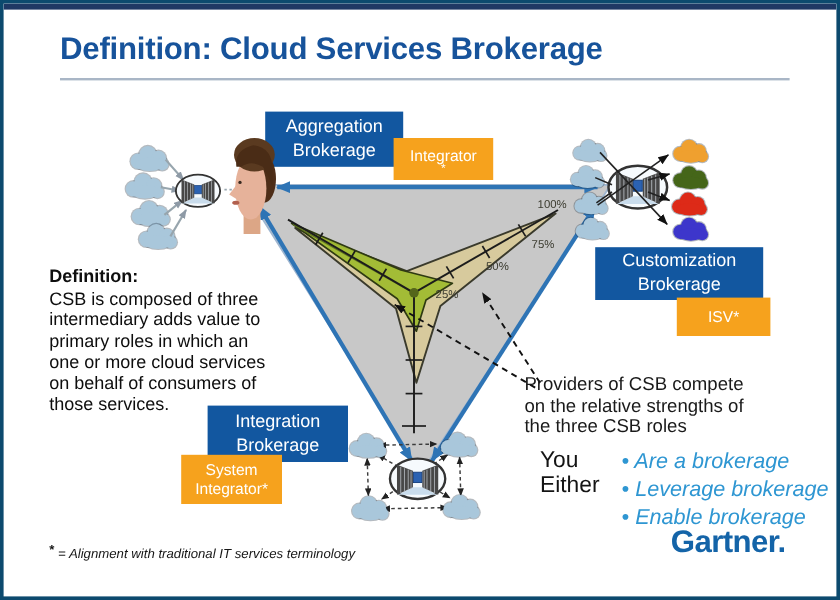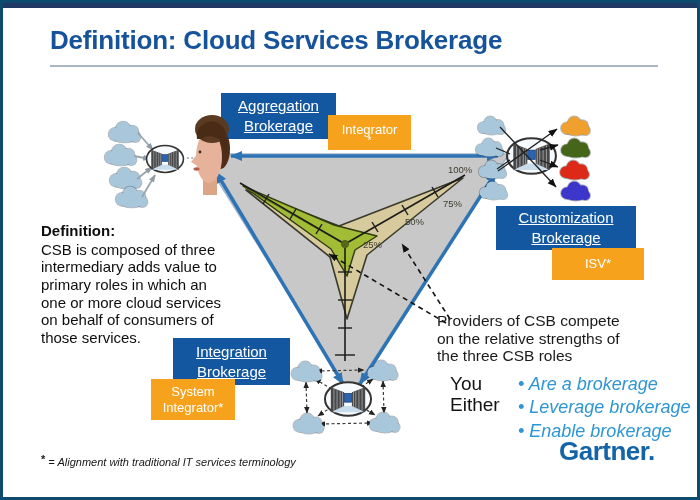--- a/index.html
+++ b/index.html
@@ -2,21 +2,21 @@
 <html style="--title-blue: #17539B; --role-box-blue: #1257A0; --tag-orange: #F6A21D; --triangle-gray: #C8C8C8; --edge-arrow-blue: #2E74B5; --cloud-blue: #A9C7DB; --cloud-orange: #EFA02F; --cloud-green: #456619; --cloud-red: #DD2A18; --cloud-indigo: #3D36CB; --overlay-tan: #D8CA96; --overlay-green: #A0BA30; --bullet-blue: #2E96D2; --brand-blue: #1464A8;"><head>
 <meta charset="utf-8">
 <style>
   html,body{margin:0;padding:0;background:#ffffff;font-family:"Liberation Sans","DejaVu Sans",sans-serif;}
   .slide{position:relative;width:700px;height:500px;background:#fff;border:3px solid #0c4a6e;box-sizing:border-box;overflow:hidden;}
   .topbar{position:absolute;top:0;left:0;width:100%;height:5px;background:#1F3864;z-index:6;}
   .title{position:absolute;left:47px;top:22px;margin:0;font-size:26px;font-weight:bold;letter-spacing:-0.2px;color:var(--title-blue,#17539B);z-index:2;}
   .rule{position:absolute;left:47px;top:62px;width:608px;height:2px;background:#a9b6c6;z-index:2;}
   .diagram{position:absolute;left:0;top:0;width:700px;height:500px;z-index:1;}
   .role-box{position:absolute;display:flex;align-items:center;justify-content:center;text-align:center;
-    color:#fff;background:var(--role-box-blue,#1257A0);font-size:15px;line-height:1.32;z-index:3;padding:0 2px;box-sizing:border-box;text-decoration:underline;}
+    color:#fff;background:var(--role-box-blue,#1257A0);font-size:15px;line-height:1.32;z-index:3;padding:0 2px;box-sizing:border-box;}
   .tag-box{position:absolute;display:flex;flex-direction:column;align-items:center;justify-content:center;text-align:center;
     color:#fff;background:var(--tag-orange,#F6A21D);font-size:13px;line-height:1.2;z-index:4;box-sizing:border-box;}
   .tag-mark{font-size:10px;line-height:4px;margin-top:1px;}
   .def-block{position:absolute;left:38px;top:219px;width:196px;color:#0e0e0e;font-size:15px;line-height:1.18;z-index:2;}
   .def-heading{font-weight:bold;margin-bottom:1px;}
   .providers{position:absolute;left:434px;top:309px;color:#1a1a1a;font-size:15.5px;line-height:1.14;z-index:2;}
   .you-either{position:absolute;left:447px;top:370px;display:flex;gap:10px;z-index:2;}
   .ye-label{font-size:19px;color:#141414;line-height:1.12;width:58px;}
   .ye-options{font-size:18px;font-style:italic;color:var(--bullet-blue,#2E96D2);line-height:1.3;}
   .ye-options .opt::before{content:"\2022  ";}
@@ -184,21 +184,21 @@
     <span>Aggregation Brokerage</span>
   </div>
   <div class="tag-box" style="left:325px;top:112px;width:83px;height:35px;">
     <span>Integrator</span>
     <span class="tag-mark">*</span>
   </div>
 
   <div class="role-box" style="left:493px;top:203px;width:140px;height:44px;">
     <span>Customization Brokerage</span>
   </div>
-  <div class="tag-box" style="left:549px;top:245px;width:92px;height:32px;">
+  <div class="tag-box" style="left:561px;top:245px;width:78px;height:32px;">
     <span>ISV*</span>
   </div>
 
   <div class="role-box" style="left:170px;top:335px;width:117px;height:47px;">
     <span>Integration Brokerage</span>
   </div>
   <div class="tag-box" style="left:148px;top:376px;width:84px;height:41px;">
     <span>System Integrator*</span>
   </div>
 

